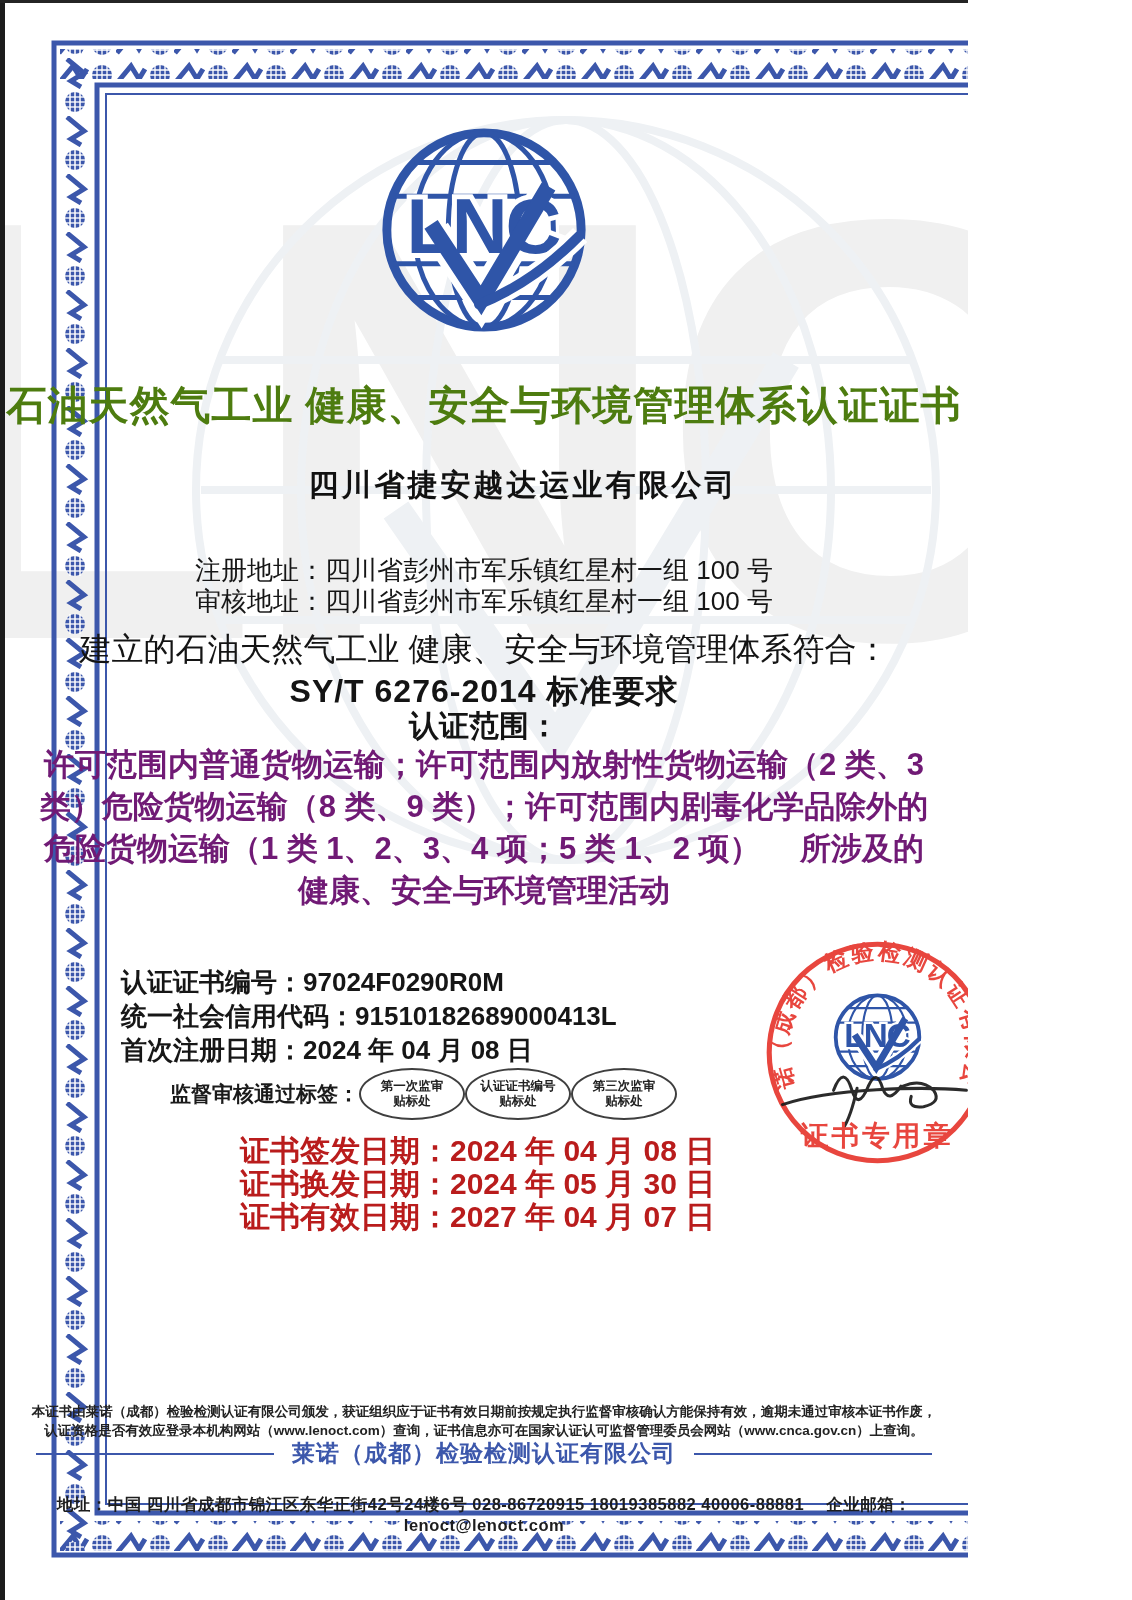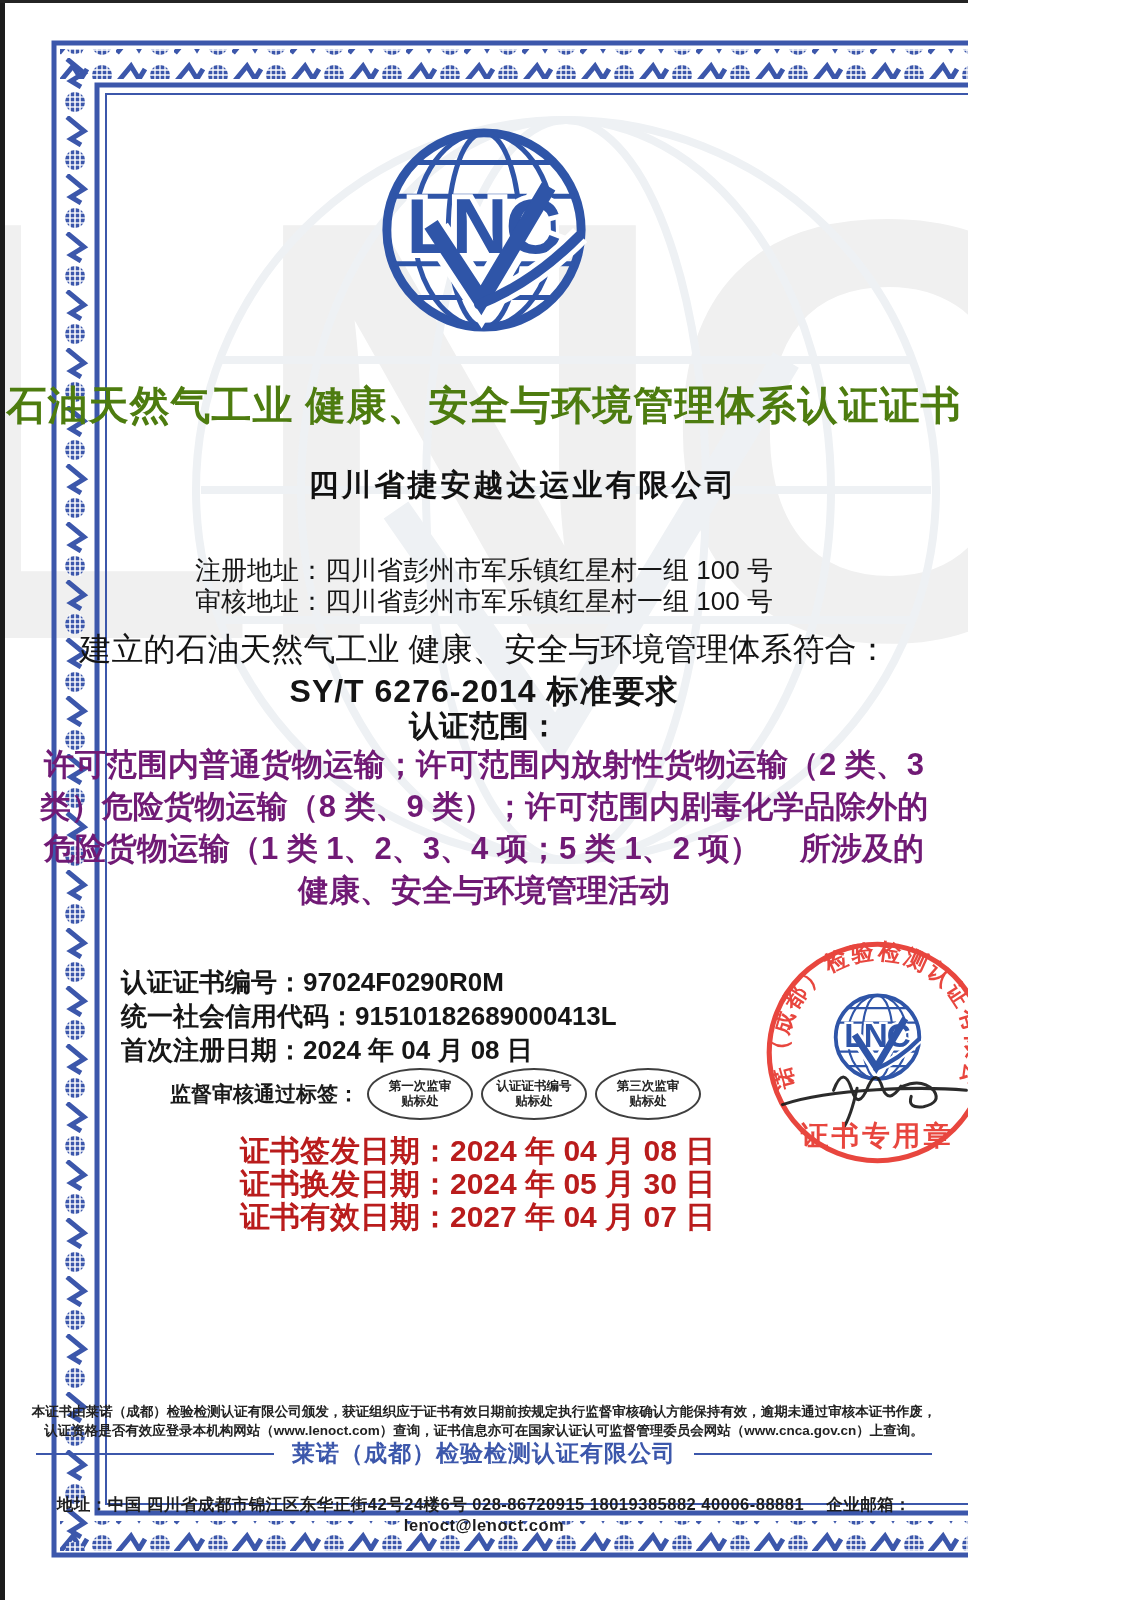--- a/index.html
+++ b/index.html
@@ -22,21 +22,21 @@
   .logo-wrap{top:116px;left:50%;transform:translateX(-50%);}
   .title{top:378px;font-size:40px;font-weight:bold;letter-spacing:1px;color:#4d7c0f;}
   .company{top:465px;font-size:30px;font-weight:bold;letter-spacing:3px;color:#111;padding-left:39px;}
   .addresses{top:555px;font-size:26px;font-weight:normal;line-height:31px;color:#161616;}
   .addresses .addr-inner{display:inline-block;text-align:left;}
   .statement{top:628px;font-size:32px;font-weight:normal;color:#141414;}
   .standard{top:670px;font-size:32px;font-weight:bold;color:#141414;letter-spacing:1px;}
   .scope-label{top:706px;font-size:30px;font-weight:bold;color:#141414;}
   .scope{top:744px;font-size:31px;font-weight:bold;line-height:42px;color:#701a75;}
   .details{top:965px;left:121px;font-size:26px;font-weight:bold;line-height:34px;text-align:left;color:#161616;}
-  .supervision{top:1068px;left:170px;display:flex;align-items:center;gap:8px;}
+  .supervision{top:1068px;left:170px;display:flex;align-items:center;gap:0;}
   .supervision-label{font-size:21px;font-weight:bold;color:#1a1a1a;}
   .sticker{width:102px;height:48px;border:2px solid #3f3f3f;border-radius:50%;
            display:flex;flex-direction:column;align-items:center;justify-content:center;
            font-size:12.5px;font-weight:bold;line-height:15px;color:#222;background:transparent;}
   .dates{top:1134px;left:240px;font-size:30px;font-weight:bold;line-height:33px;text-align:right;color:#b91c1c;}
   .stamp-wrap{top:935px;left:760px;z-index:4;}
   .disclaimer{top:1402px;font-size:13.5px;font-weight:bold;line-height:19px;color:#222;}
   .issuer-row{top:1438px;left:0;width:100%;display:flex;align-items:center;justify-content:center;gap:18px;}
   .issuer-rule{width:238px;height:2px;background:#3c57ab;}
   .issuer-name{font-size:23px;font-weight:bold;color:#3c57ab;letter-spacing:1px;}

